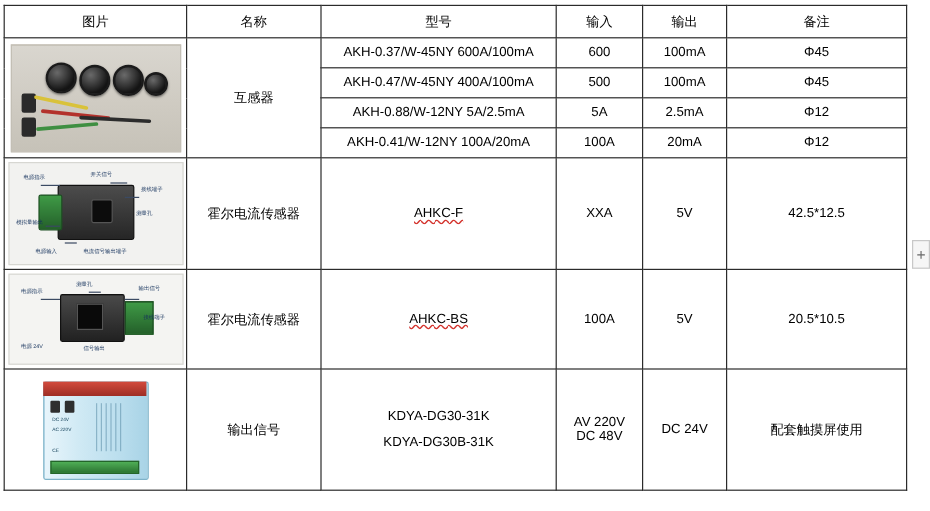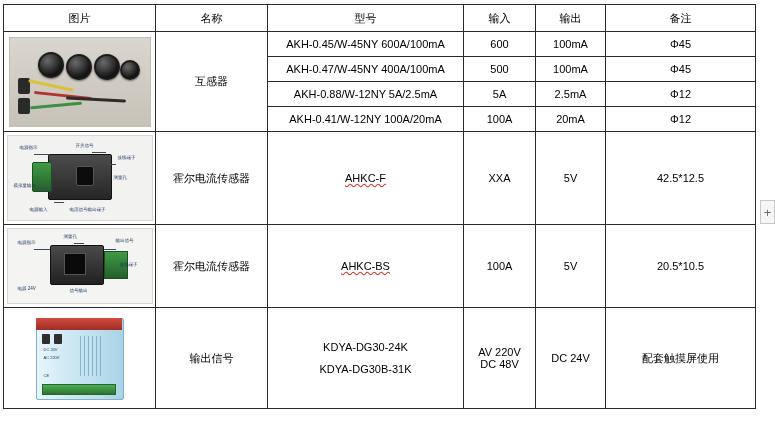--- a/index.html
+++ b/index.html
@@ -257,21 +257,21 @@
             <div class="ct-ring d"></div>
             <div class="ct-term t1"></div>
             <div class="ct-term t2"></div>
             <div class="ct-lead yellow"></div>
             <div class="ct-lead red"></div>
             <div class="ct-lead green"></div>
             <div class="ct-lead black"></div>
           </div>
         </td>
         <td rowspan="4" class="cell-name">互感器</td>
-        <td class="model-text">AKH-0.45/W-45NY 600A/100mA</td>
+        <td class="model-text">AKH-0.37/W-45NY 600A/100mA</td>
         <td>600</td>
         <td>100mA</td>
         <td class="note-text">Φ45</td>
       </tr>
       <tr class="r1">
         <td class="model-text">AKH-0.47/W-45NY 400A/100mA</td>
         <td>500</td>
         <td>100mA</td>
         <td class="note-text">Φ45</td>
       </tr>
@@ -357,21 +357,21 @@
             <div class="ps-vent" style="left:76px; top:24px; height:40px;"></div>
             <div class="ps-vent" style="left:80px; top:24px; height:40px;"></div>
             <div class="ps-green"></div>
             <div class="ps-txt" style="left:24px; top:36px;">DC 24V</div>
             <div class="ps-txt" style="left:24px; top:44px;">AC 220V</div>
             <div class="ps-txt" style="left:24px; top:62px;">CE</div>
           </div>
         </td>
         <td class="cell-name">输出信号</td>
         <td class="model-text">
-          <div>KDYA-DG30-24K</div>
+          <div>KDYA-DG30-31K</div>
           <div style="height:10px"></div>
           <div>KDYA-DG30B-31K</div>
         </td>
         <td>
           <div>AV 220V</div>
           <div>DC 48V</div>
         </td>
         <td>DC 24V</td>
         <td class="note-text">配套触摸屏使用</td>
       </tr>

